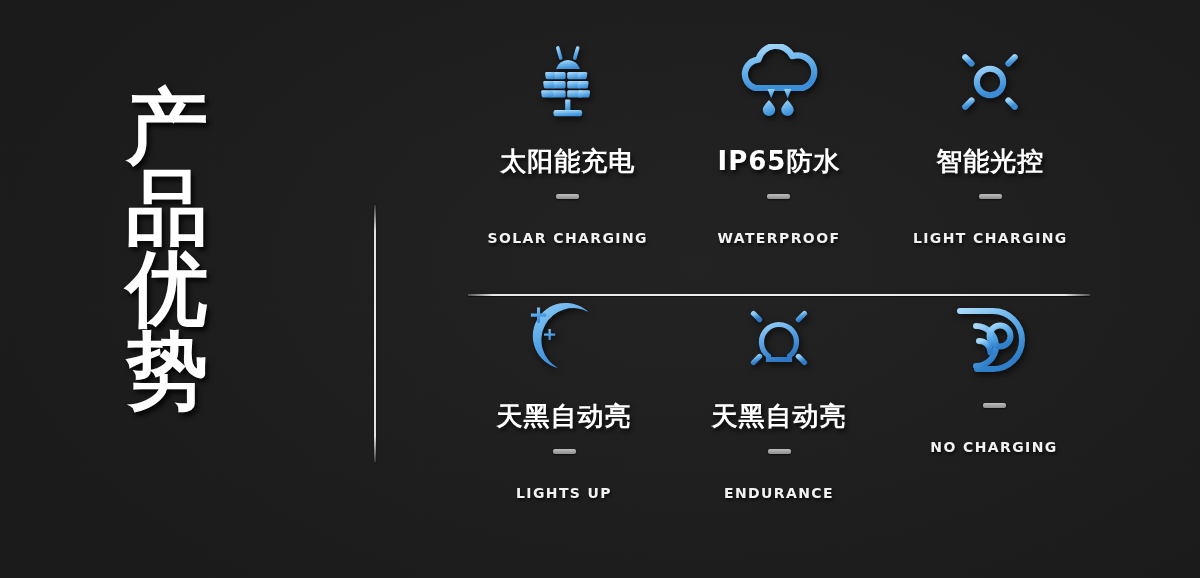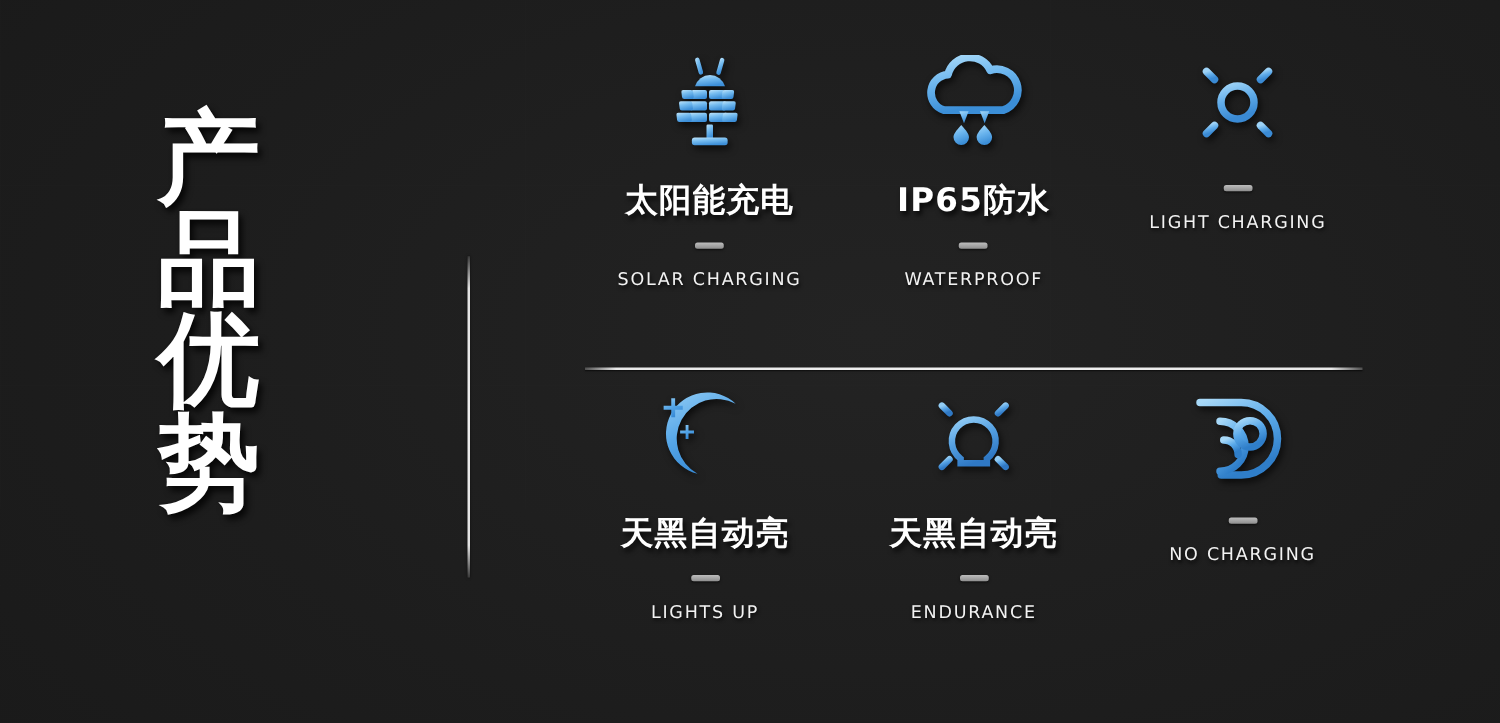--- a/index.html
+++ b/index.html
@@ -54,21 +54,21 @@
   }
   .h-divider{
     position:absolute;left:468px;top:294px;
     width:622px;height:2px;
     background:linear-gradient(to right, rgba(220,220,220,.25), #e8e8e8 4%, #f0f0f0 50%, #e8e8e8 96%, rgba(220,220,220,.25));
     box-shadow:0 1px 1px rgba(0,0,0,.55);
   }
 
   .row{position:absolute;left:0;width:634px;display:flex;}
   .row-top{top:0;}
-  .row-bottom{top:272px;gap:11px;}
+  .row-bottom{top:261px;gap:11px;}
 
   .cell{
     flex:1 1 0;
     display:flex;flex-direction:column;align-items:center;
     text-align:center;
   }
   .icon-wrap{
     height:92px;width:100px;
     display:flex;align-items:center;justify-content:center;
     filter:drop-shadow(2px 3px 3px rgba(0,0,0,.65));
@@ -85,24 +85,24 @@
     text-shadow:2px 3px 4px rgba(0,0,0,.75);
     white-space:nowrap;
   }
   .dash{
     margin-top:20px;
     width:23px;height:5px;border-radius:2px;
     background:linear-gradient(to bottom,#bdbdbd,#8e8e8e);
     box-shadow:0 1px 2px rgba(0,0,0,.6);
   }
   .en{
-    margin-top:18px;
+    margin-top:32px;
     color:#f2f2f2;
     font-size:14px;
-    font-weight:400;
+    font-weight:700;
     letter-spacing:1.4px;
     line-height:1;
     text-shadow:1px 2px 3px rgba(0,0,0,.7);
     white-space:nowrap;
   }
   .row-bottom .cn{font-size:26px;}
   .row-bottom .icon-wrap{height:86px;}
 </style>
 </head>
 <body>
@@ -214,20 +214,21 @@
                 <line x1="4" y1="39" x2="13" y2="39"></line>
                 <line x1="65" y1="39" x2="74" y2="39"></line>
                 <line x1="14.2" y1="14.2" x2="20.6" y2="20.6"></line>
                 <line x1="57.4" y1="57.4" x2="63.8" y2="63.8"></line>
                 <line x1="14.2" y1="63.8" x2="20.6" y2="57.4"></line>
                 <line x1="57.4" y1="20.6" x2="63.8" y2="14.2"></line>
               </g>
             </g>
           </svg>
         </div>
+        <div class="cn">智能光控</div>
         <div class="dash"></div>
         <div class="en">LIGHT CHARGING</div>
       </div>
     </div>
 
     <div class="row row-bottom">
 
       <div class="cell">
         <div class="icon-wrap">
           <svg width="84" height="76" viewBox="0 0 84 76" aria-hidden="true">

